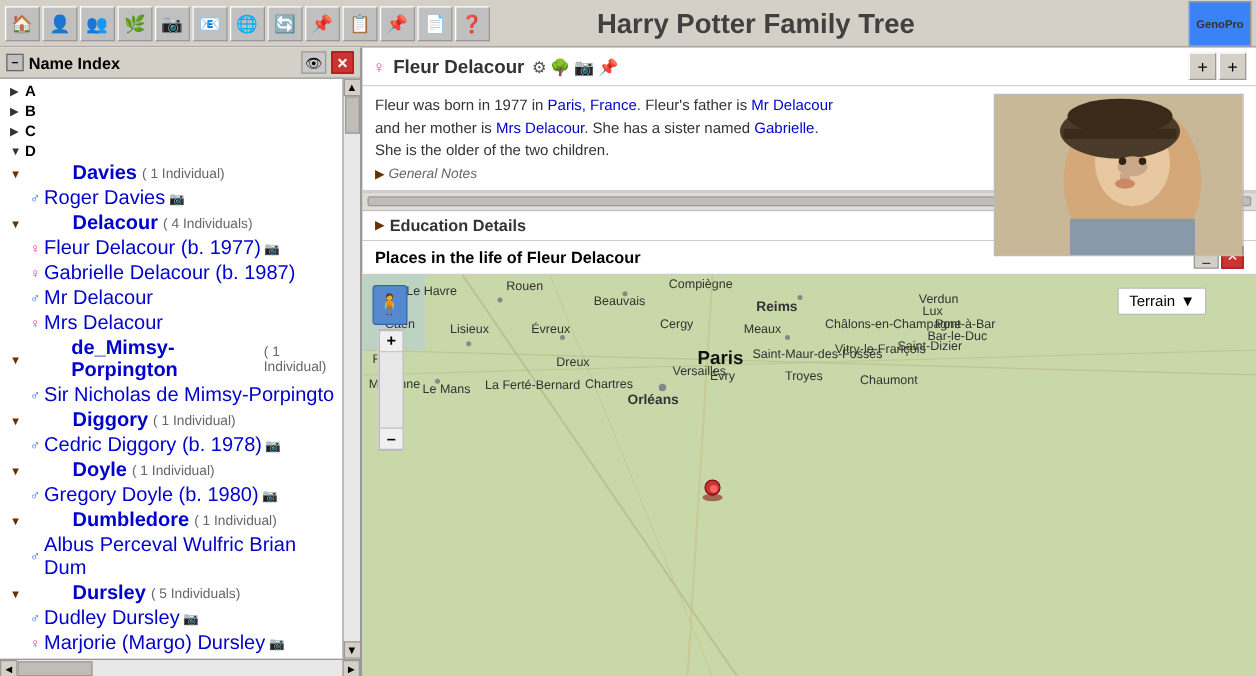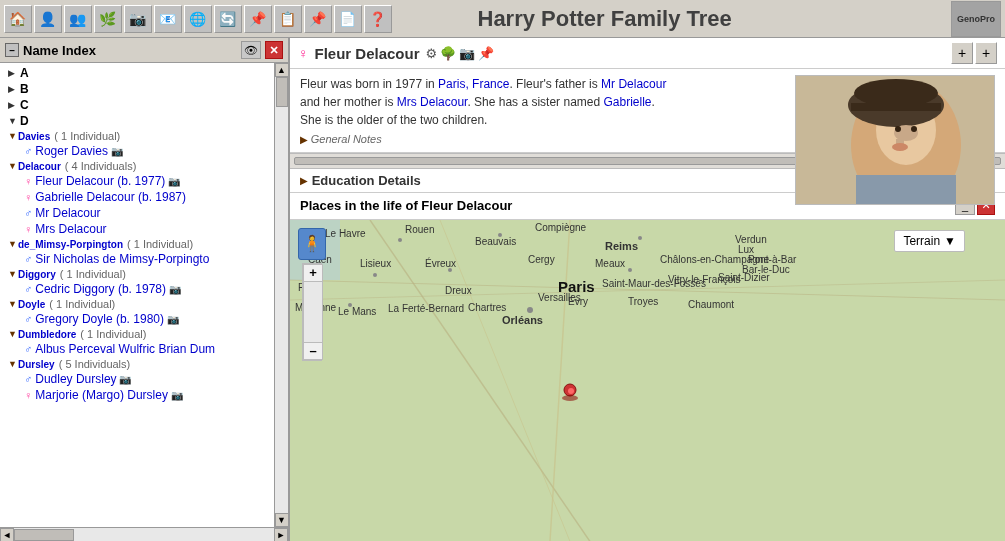--- a/index.html
+++ b/index.html
@@ -26,21 +26,21 @@
     }
     .app-title {
       font-size: 22px;
       font-weight: bold;
       color: #404040;
       text-align: left;
       flex: 1;
     }
     .genopro-logo {
       width: 50px; height: 36px;
-      background: #a3a3a3;
+      background: #3b82f6;
       border: 1px solid #999;
       display: flex; flex-direction: column; align-items: center; justify-content: center;
       font-size: 7px; color: #333;
     }
 
     
     #main { display: flex; height: 503px; }
 
     
     #left-panel {
@@ -106,32 +106,33 @@
 
     .name-group { padding-left: 4px; }
     .group-header {
       display: flex; align-items: center;
       padding: 1px 4px;
     }
     .group-header .arrow { width: 10px; font-size: 9px; color: #663300; }
     .group-header .surname {
       color: #0000cc;
       font-weight: bold;
-      font-size: 10px;
+      font-size: 16px;
       cursor: pointer;
+      margin-left: 40px;
     }
     .group-header .count { color: #666; font-size: 11px; margin-left: 4px; }
     .name-entry {
       display: flex; align-items: center;
       padding: 1px 4px 1px 20px;
     }
     .name-entry .gender-m { color: #3366ff; font-size: 11px; margin-right: 3px; }
     .name-entry .gender-f { color: #ff3399; font-size: 11px; margin-right: 3px; }
     .name-entry .person-name {
-      color: #0000cc; cursor: pointer; font-size: 12px;
+      color: #0000cc; cursor: pointer; font-size: 16px;
     }
     .name-entry .cam-icon { font-size: 10px; color: #888; margin-left: 3px; }
 
     
     #right-panel { flex: 1; overflow: hidden; display: flex; flex-direction: column; }
 
     
     #person-header {
       background: #fff;
       border-bottom: 1px solid #ccc;

